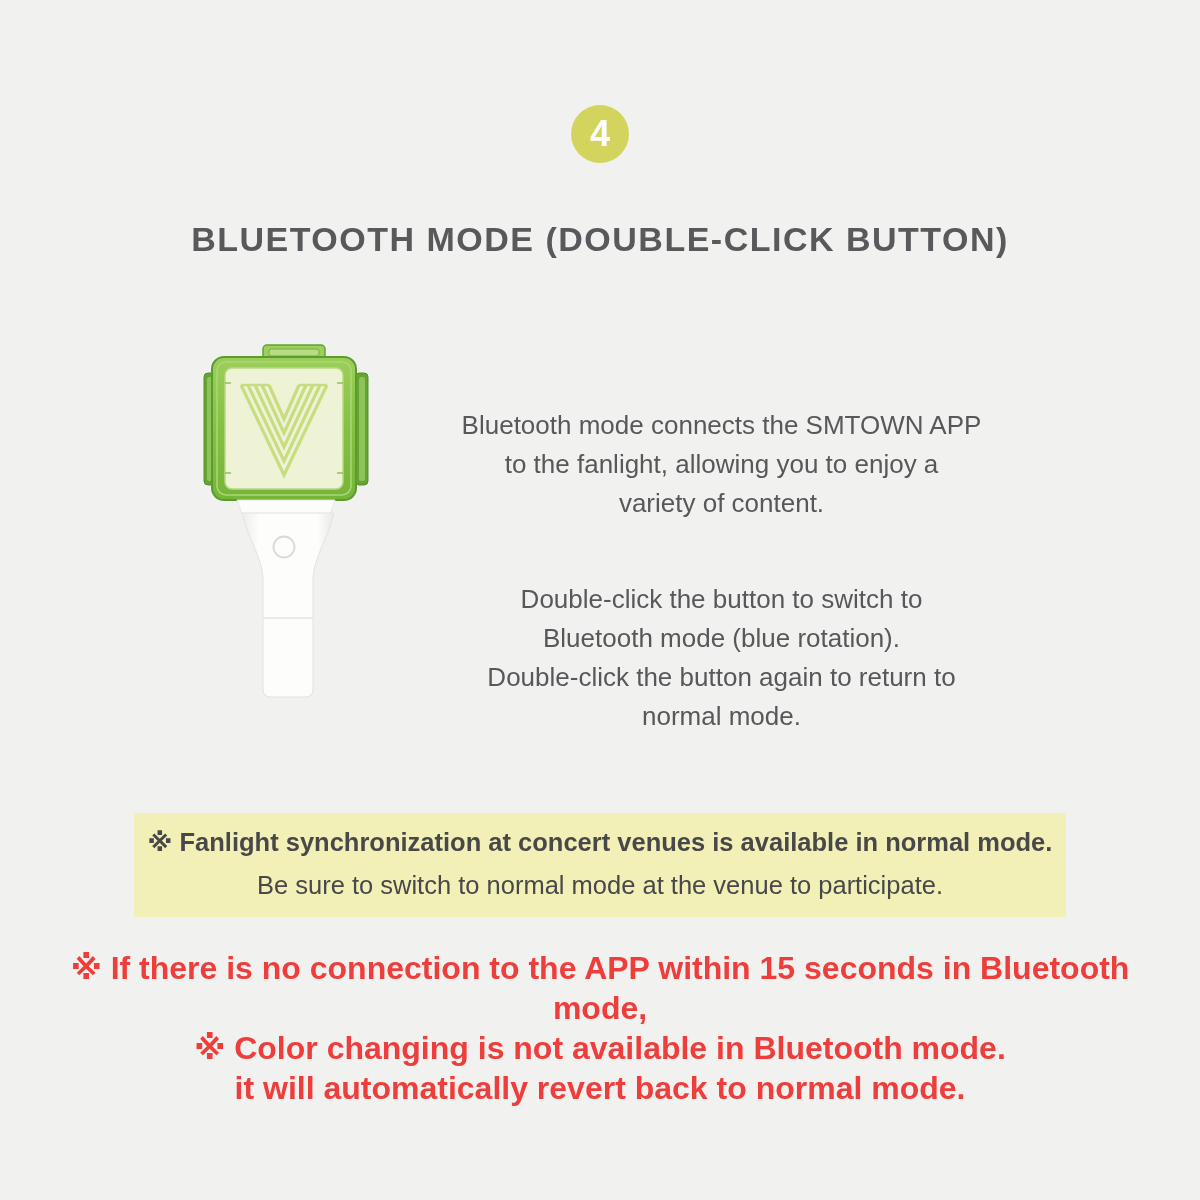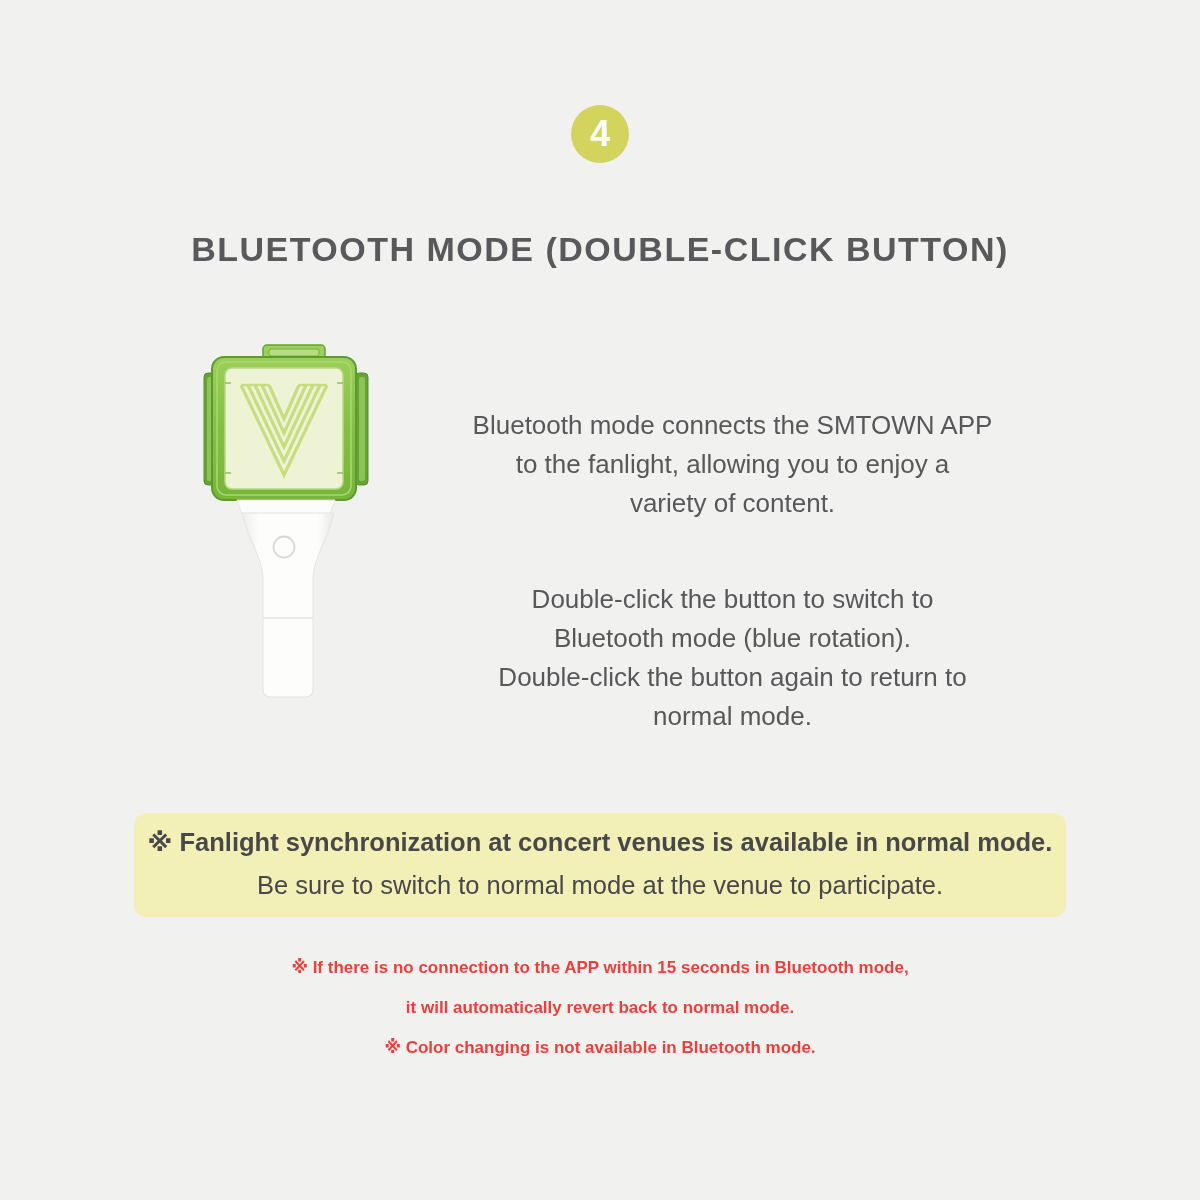--- a/index.html
+++ b/index.html
@@ -23,54 +23,53 @@
 
   .step-badge{
     position:absolute;left:571px;top:105px;
     width:58px;height:58px;border-radius:50%;
     background:var(--badge);
     display:flex;align-items:center;justify-content:center;
     color:#ffffff;font-size:36px;font-weight:700;
   }
 
   .page-title{
-    position:absolute;left:0;top:230px;width:1200px;
+    position:absolute;left:0;top:220px;width:1200px;
     text-align:center;
     font-size:34px;font-weight:700;letter-spacing:1.5px;
     color:var(--title-color);
   }
 
   .stick-wrap{
     position:absolute;left:203px;top:343px;width:166px;height:360px;
   }
   .stick-wrap svg{display:block;width:166px;height:360px;}
 
   .desc{
-    position:absolute;left:435px;top:367px;width:595px;
+    position:absolute;left:424px;top:367px;width:595px;
     text-align:center;font-size:26px;line-height:39px;
     color:var(--body-color);
     white-space:pre-line;
   }
   .desc .para2{margin-top:18px;}
 
   .note-box{
     position:absolute;left:134px;top:813px;width:932px;height:104px;
     background:var(--note-bg);
     text-align:center;color:var(--note-color);
     font-size:25.5px;line-height:43px;
     padding-top:8px;
-    border-radius:12px;
   }
   .note-line-1{font-weight:600;}
   .note-line-2{font-weight:400;}
 
   .warnings{
     position:absolute;left:50px;top:948px;width:1100px;
     text-align:center;color:var(--warn-color);
-    font-size:17px;font-weight:700;line-height:40px;
+    font-size:32px;font-weight:700;line-height:40px;
   }
 </style>
 </head>
 <body>
 
 <div class="stage">
 
   <div class="step-badge">
     <span>4</span>
   </div>
@@ -152,17 +151,17 @@
 normal mode.</div>
   </div>
 
   <div class="note-box">
     <div class="note-line-1">※ Fanlight synchronization at concert venues is available in normal mode.</div>
     <div class="note-line-2">Be sure to switch to normal mode at the venue to participate.</div>
   </div>
 
   <div class="warnings">
     <div>※ If there is no connection to the APP within 15 seconds in Bluetooth mode,</div>
+    <div>※ Color changing is not available in Bluetooth mode.</div>
     <div>it will automatically revert back to normal mode.</div>
-    <div>※ Color changing is not available in Bluetooth mode.</div>
   </div>
 
 </div>
 
 </body></html>

